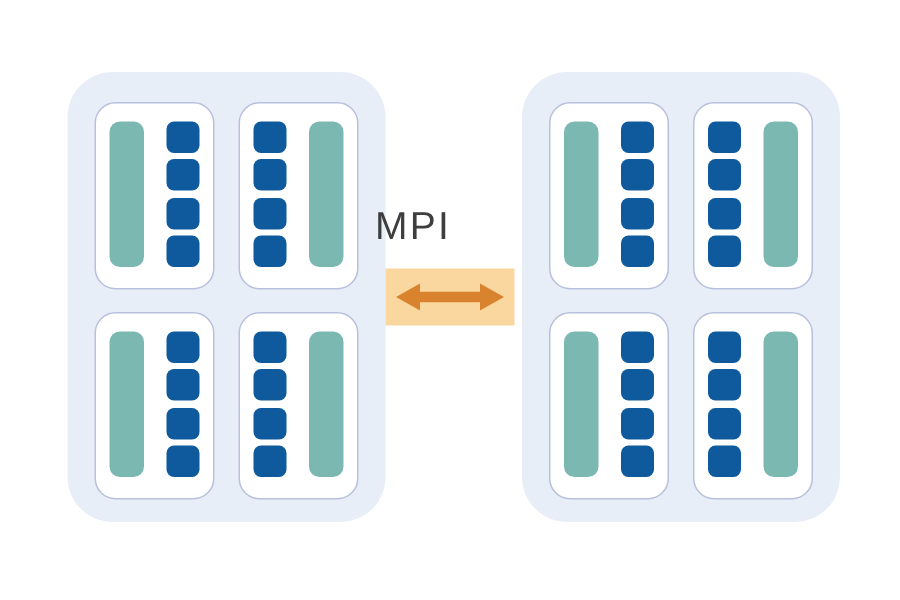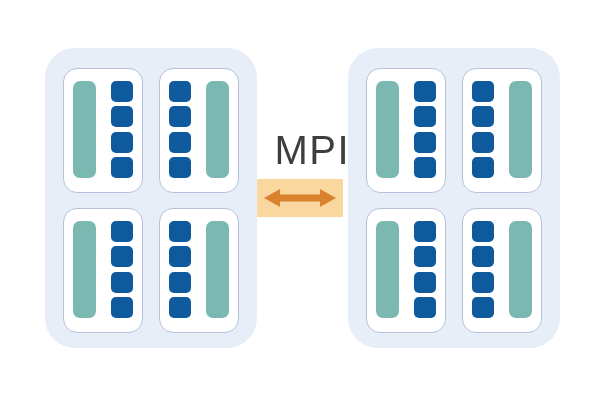--- a/index.html
+++ b/index.html
@@ -57,22 +57,22 @@
   .core {
     height: 21px;
     border-radius: 5px;
     background: var(--core-blue, #0f5a9d);
   }
   .mpi-label {
     position: absolute;
     left: 250px;
     top: 135px;
     width: 100px;
-    text-align: right;
-    font-size: 40px;
+    text-align: left;
+    font-size: 26px;
     line-height: 31px;
     letter-spacing: 1.5px;
     color: var(--label-text, #3e3e3e);
   }
   .mpi-box {
     position: absolute;
     left: 257px;
     top: 179px;
     width: 86px;
     height: 38px;

